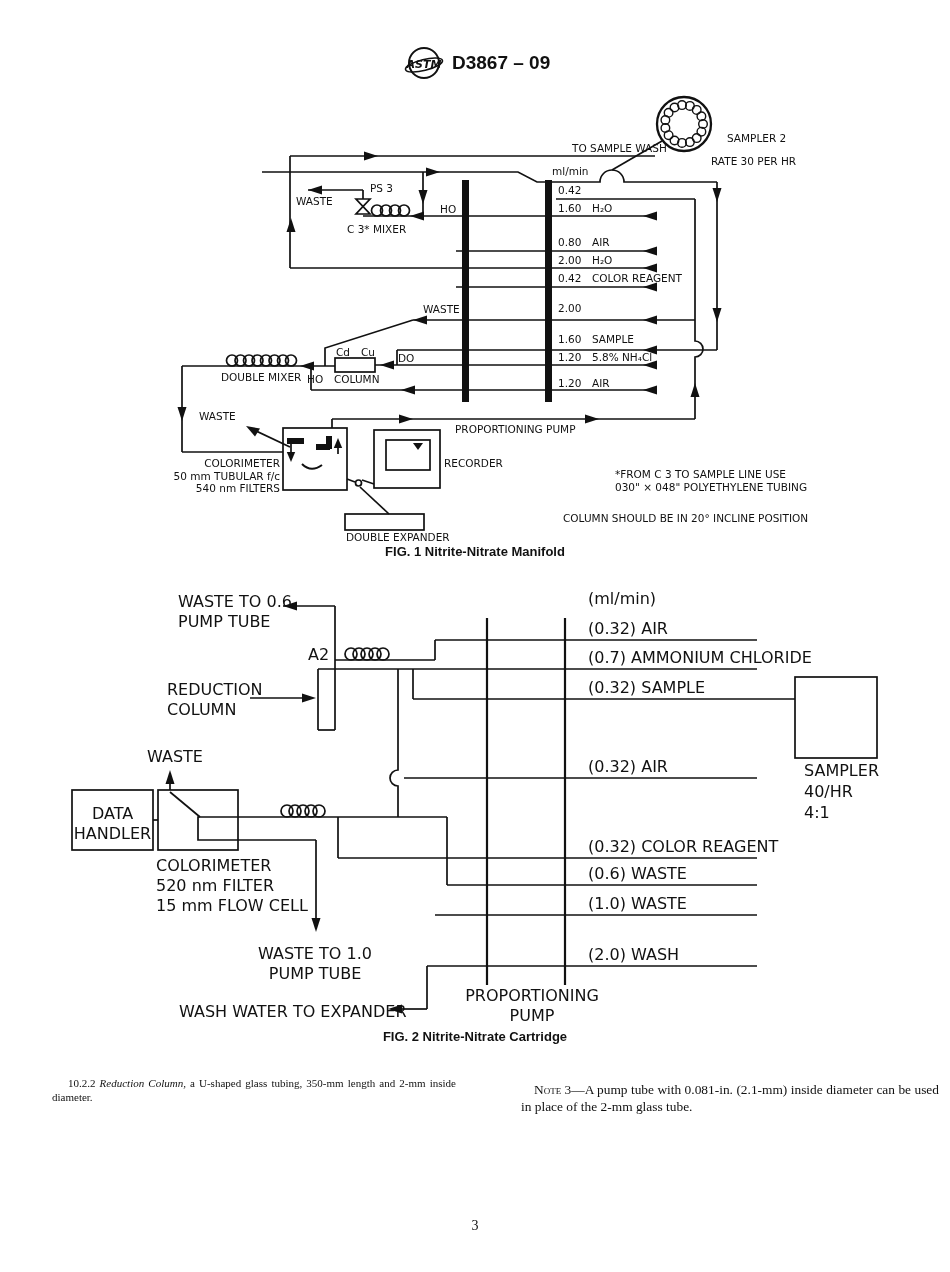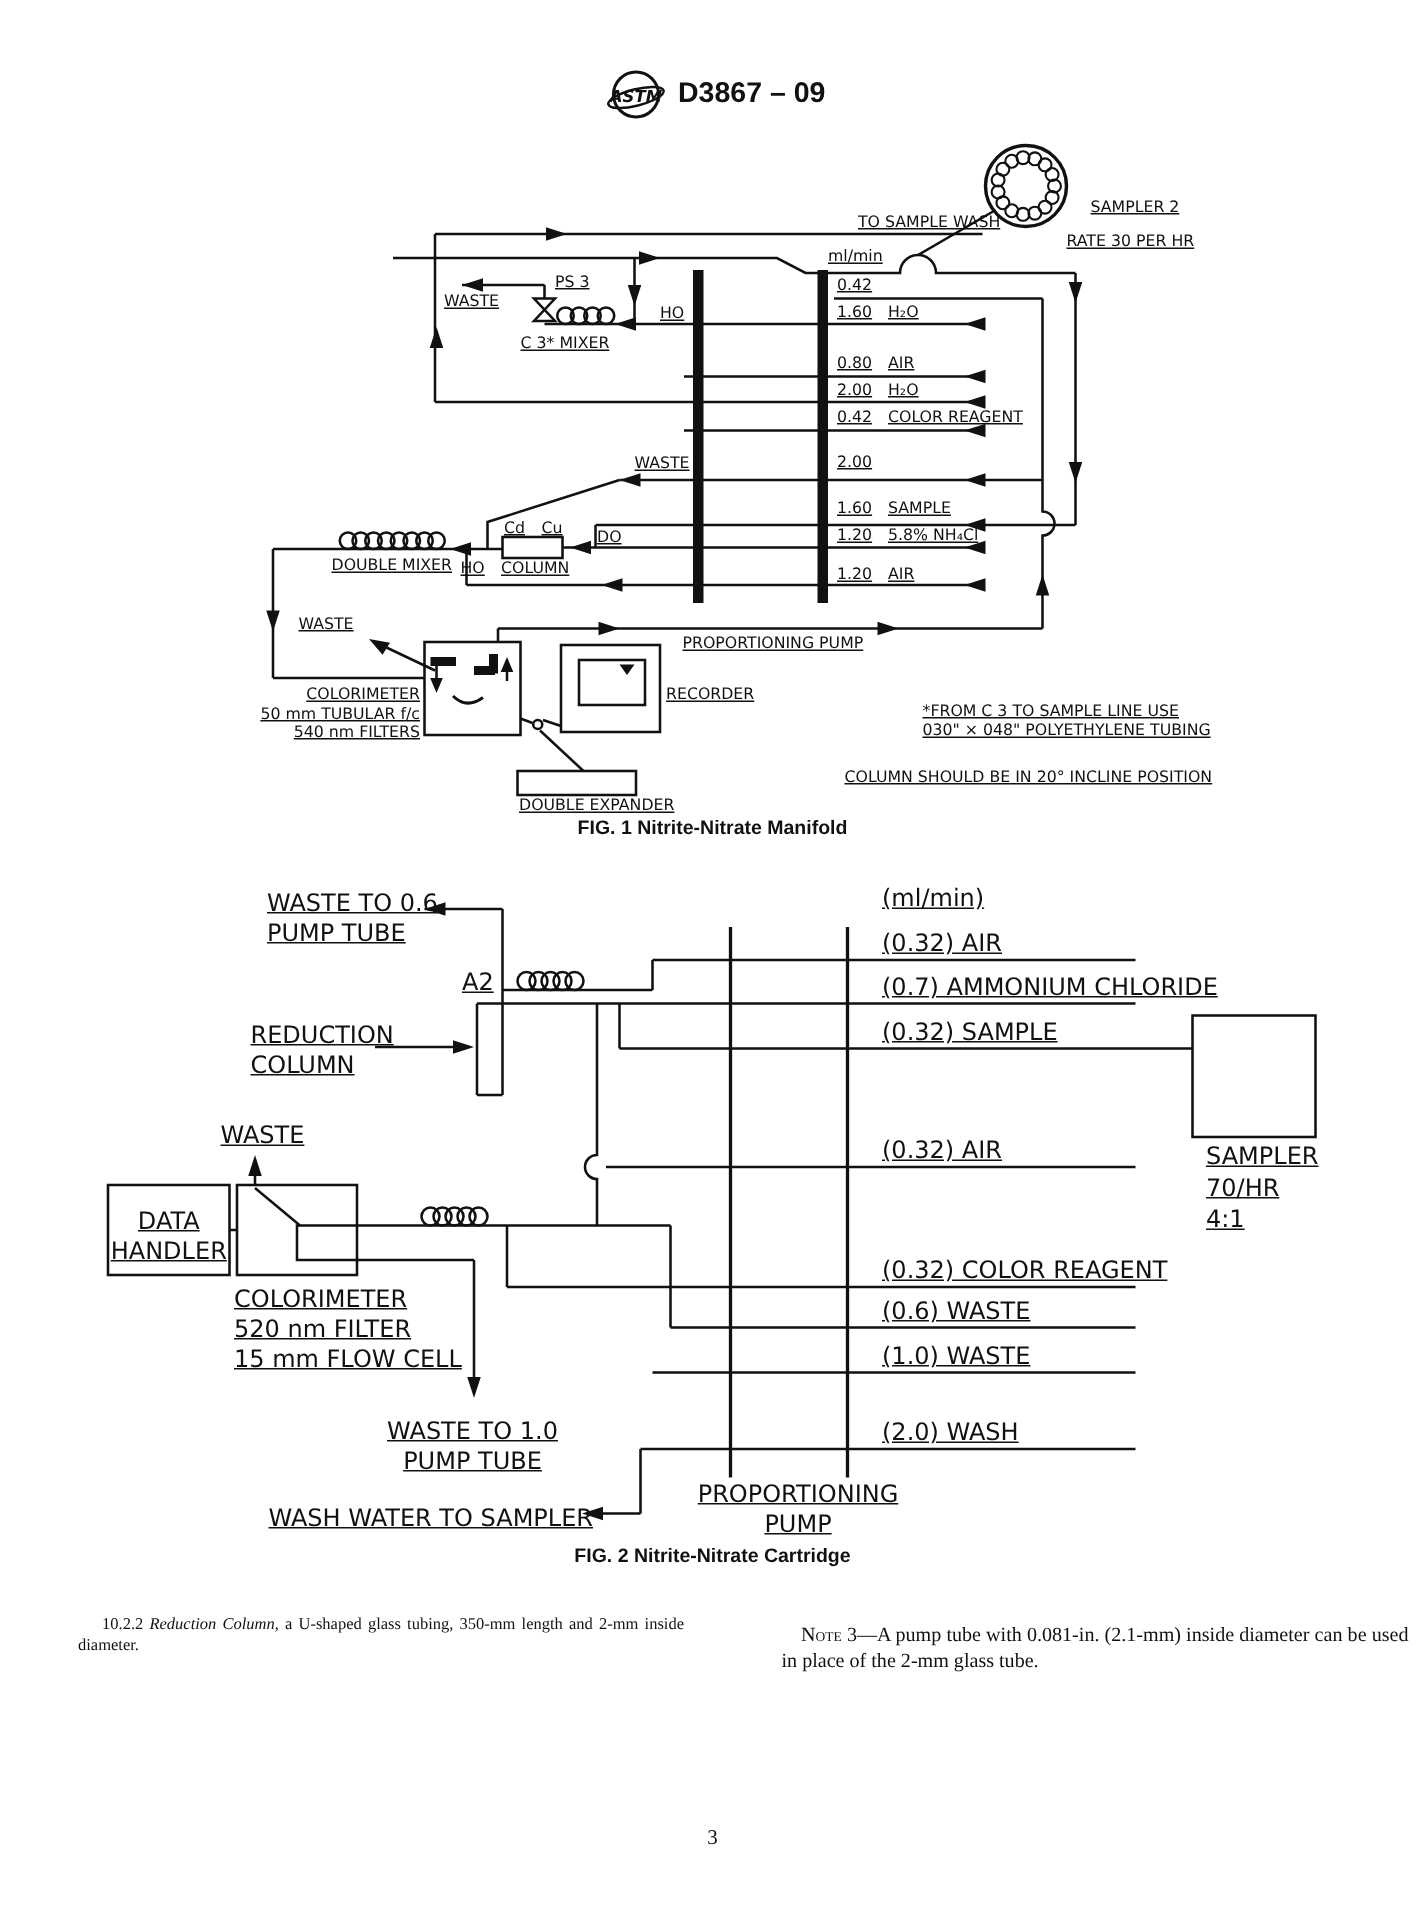--- a/index.html
+++ b/index.html
@@ -1,18 +1,18 @@
 <!DOCTYPE html>
 <html><head>
 <meta charset="utf-8">
 <style>
   html,body{margin:0;padding:0;}
   body{width:950px;height:1272px;background:#fff;position:relative;overflow:hidden;
        font-family:"DejaVu Sans",sans-serif;color:#111;}
-  .lb{position:absolute;white-space:pre-line;line-height:1.2;text-decoration:underline;}
+  .lb{position:absolute;white-space:pre-line;line-height:1.2;}
   .f1{font-size:10.5px;}
   .f2{font-size:16px;line-height:1.25;}
   .row{display:flex;}
   .row .rate{width:34px;flex:none;}
   .ra{text-align:right;}
   .ctr{text-align:center;}
   .cap{position:absolute;text-align:center;font-weight:bold;
        font-family:"Liberation Sans",sans-serif;font-size:13px;}
   .hdr-title{position:absolute;font-family:"Liberation Sans",sans-serif;
        font-weight:bold;font-size:19px;}
@@ -280,25 +280,25 @@
 <div class="lb f2" style="left:588px;top:589px">(ml/min)</div>
 <div class="lb f2" style="left:588px;top:619px">(0.32) AIR</div>
 <div class="lb f2" style="left:588px;top:648px">(0.7) AMMONIUM CHLORIDE</div>
 <div class="lb f2" style="left:588px;top:678px">(0.32) SAMPLE</div>
 <div class="lb f2" style="left:588px;top:757px">(0.32) AIR</div>
 <div class="lb f2" style="left:588px;top:837px">(0.32) COLOR REAGENT</div>
 <div class="lb f2" style="left:588px;top:864px">(0.6) WASTE</div>
 <div class="lb f2" style="left:588px;top:894px">(1.0) WASTE</div>
 <div class="lb f2" style="left:588px;top:945px">(2.0) WASH</div>
 <div class="lb f2" style="left:804px;top:761px;line-height:1.3">SAMPLER
-70/HR
+40/HR
 4:1</div>
 <div class="lb f2 ctr" style="left:240px;top:944px;width:150px">WASTE TO 1.0
 PUMP TUBE</div>
-<div class="lb f2" style="left:179px;top:1002px">WASH WATER TO SAMPLER</div>
+<div class="lb f2" style="left:179px;top:1002px">WASH WATER TO EXPANDER</div>
 <div class="lb f2 ctr" style="left:452px;top:986px;width:160px">PROPORTIONING
 PUMP</div>
 <div class="cap" style="left:280px;top:1029px;width:390px">FIG. 2  Nitrite-Nitrate Cartridge</div>
 
 <p class="serif col-l"><span>10.2.2 </span><span class="it">Reduction Column,</span><span> a U-shaped glass tubing, 350-mm length and 2-mm inside diameter.</span></p>
 
 <p class="serif col-r"><span class="sc">Note</span><span> 3—A pump tube with 0.081-in. (2.1-mm) inside diameter can be used in place of the 2-mm glass tube.</span></p>
 
 <div class="pgnum">3</div>
 

